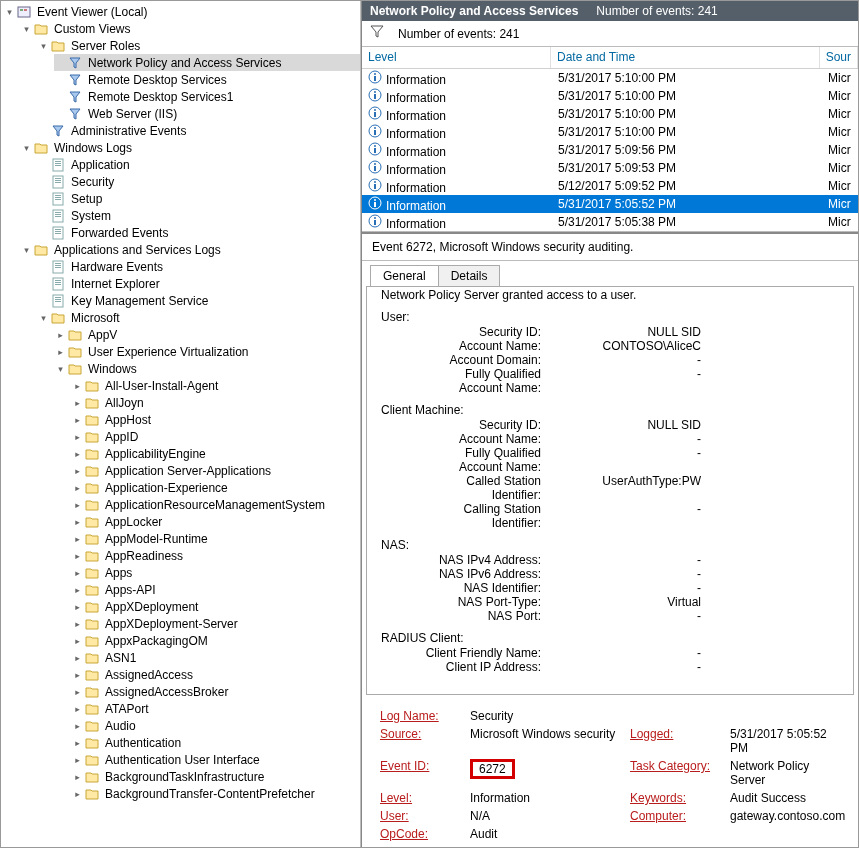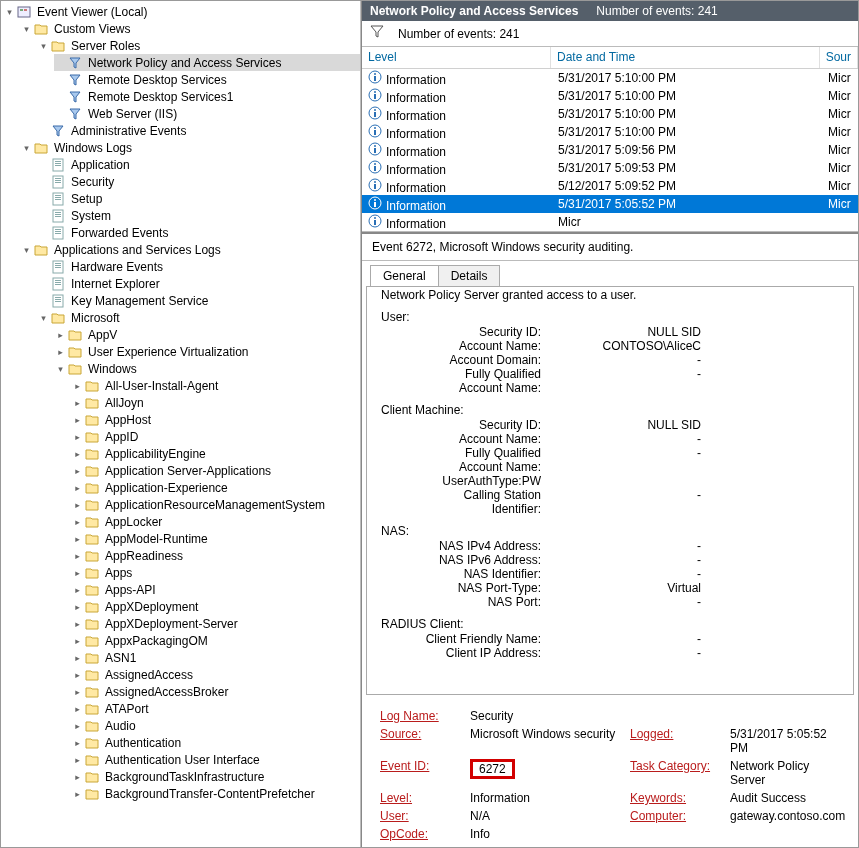--- a/index.html
+++ b/index.html
@@ -733,20 +733,21 @@
     <div class="col col-s">Micr</div>
           </div>
           <div class="gr">
     <div class="col col-l"><span class="info-icon">
                 <svg viewBox="0 0 14 14">
                   <circle cx="7" cy="7" r="6" fill="#fff" stroke="#2a6fb5"></circle>
                   <circle cx="7" cy="4" r="1" fill="#2a6fb5"></circle>
                   <rect x="6" y="6" width="2" height="5" fill="#2a6fb5"></rect>
                 </svg>
               </span><span>Information</span></div>
+    <div class="col col-d">5/31/2017 5:05:38 PM</div>
     <div class="col col-s">Micr</div>
           </div>
         </div>
     </div>
 
     <div class="detail-top">
       <span>Event 6272, Microsoft Windows security auditing.</span>
     </div>
     <div class="tabs">
       <div class="tab active">General</div>
@@ -785,20 +786,21 @@
             </div>
             <div class="kv">
               <div class="k">Account Name:</div>
               <div class="v">-</div>
             </div>
             <div class="kv">
               <div class="k">Fully Qualified Account Name:</div>
               <div class="v">-</div>
             </div>
             <div class="kv">
+              <div class="k">Called Station Identifier:</div>
               <div class="v">UserAuthType:PW</div>
             </div>
             <div class="kv">
               <div class="k">Calling Station Identifier:</div>
               <div class="v">-</div>
             </div>
           </div>
           <div class="sect">
             <div class="sect-t">NAS:</div>
     <div class="kv">
@@ -851,18 +853,18 @@
         <div>Network Policy Server</div>
       <div class="pl">Level:</div>
         <div>Information</div>
         <div class="pl">Keywords:</div>
         <div>Audit Success</div>
       <div class="pl">User:</div>
         <div>N/A</div>
         <div class="pl">Computer:</div>
         <div>gateway.contoso.com</div>
       <div class="pl">OpCode:</div>
-        <div>Info</div>
+        <div>Audit</div>
         <div></div>
         <div></div>
     </div>
   </div>
 </div>
 
 </body></html>

